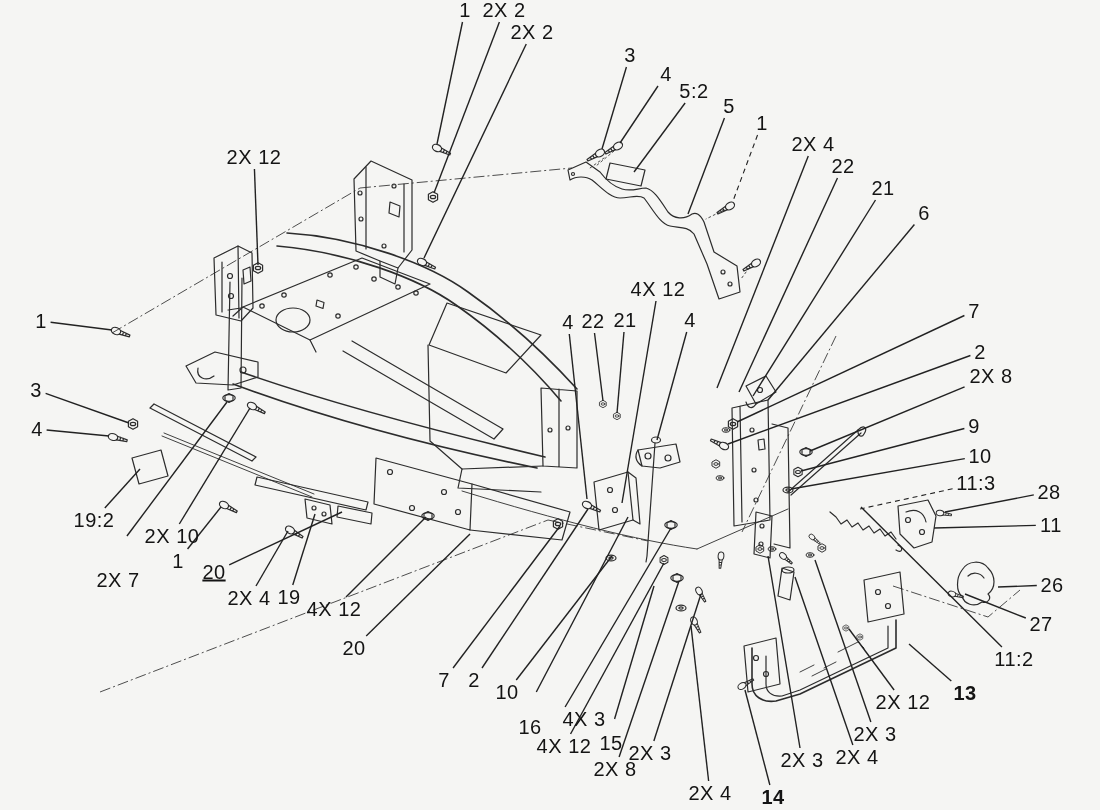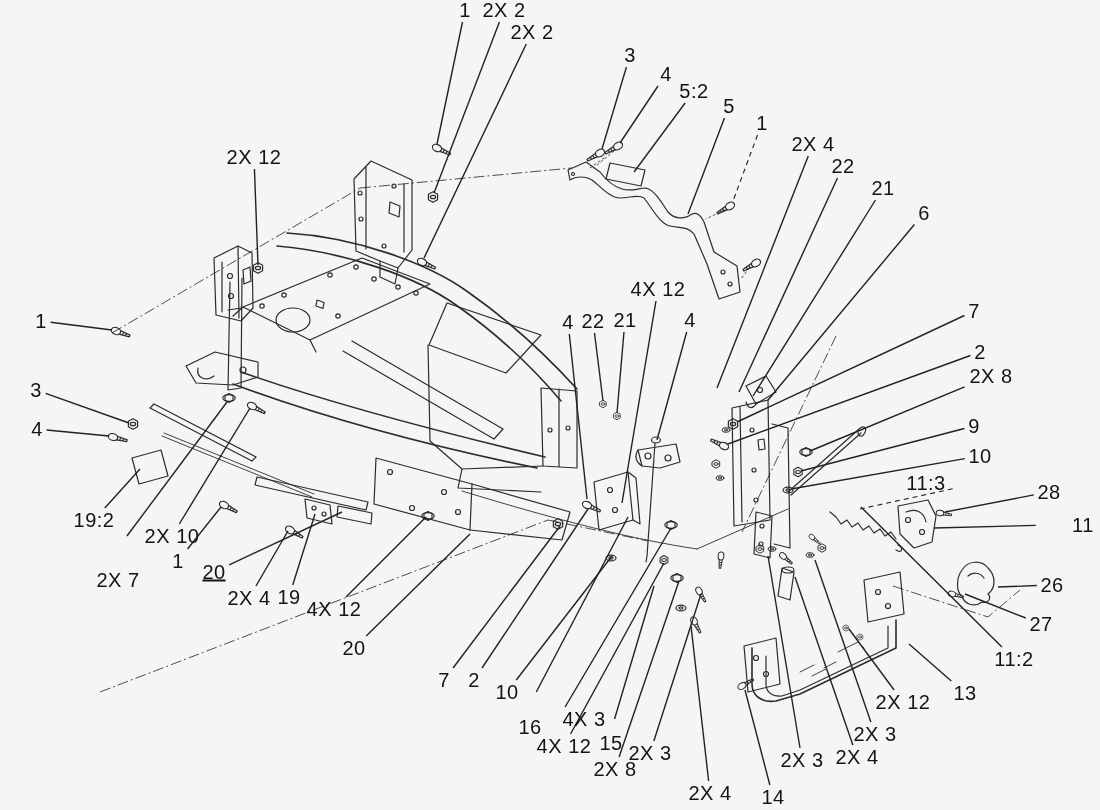--- a/index.html
+++ b/index.html
@@ -314,32 +314,32 @@
       <div class="callout" style="left: 762px; top: 123px;">1</div>
       <div class="callout" style="left: 813px; top: 144px;">2X 4</div>
       <div class="callout" style="left: 843px; top: 166px;">22</div>
       <div class="callout" style="left: 883px; top: 188px;">21</div>
       <div class="callout" style="left: 924px; top: 213px;">6</div>
       <div class="callout" style="left: 974px; top: 311px;">7</div>
       <div class="callout" style="left: 980px; top: 352px;">2</div>
       <div class="callout" style="left: 991px; top: 376px;">2X 8</div>
       <div class="callout" style="left: 974px; top: 426px;">9</div>
       <div class="callout" style="left: 980px; top: 456px;">10</div>
-      <div class="callout" style="left: 926px; top: 483px;">11:3</div>
+      <div class="callout" style="left: 976px; top: 483px;">11:3</div>
       <div class="callout" style="left: 1049px; top: 492px;">28</div>
-      <div class="callout" style="left: 1051px; top: 525px; margin-left: 32px;">11</div>
+      <div class="callout" style="left: 1051px; top: 525px;">11</div>
       <div class="callout" style="left: 1052px; top: 585px;">26</div>
       <div class="callout" style="left: 1041px; top: 624px;">27</div>
       <div class="callout" style="left: 1014px; top: 659px;">11:2</div>
-      <div class="callout" style="left: 965px; top: 693px;">13</div>
+      <div class="callout" style="left: 965px; top: 693px; font-weight: bold;">13</div>
       <div class="callout" style="left: 903px; top: 702px;">2X 12</div>
       <div class="callout" style="left: 875px; top: 734px;">2X 3</div>
       <div class="callout" style="left: 857px; top: 757px;">2X 4</div>
       <div class="callout" style="left: 802px; top: 760px;">2X 3</div>
-      <div class="callout" style="left: 773px; top: 797px;">14</div>
+      <div class="callout" style="left: 773px; top: 797px; font-weight: bold;">14</div>
       <div class="callout" style="left: 710px; top: 793px;">2X 4</div>
       <div class="callout" style="left: 650px; top: 753px;">2X 3</div>
       <div class="callout" style="left: 615px; top: 769px;">2X 8</div>
       <div class="callout" style="left: 611px; top: 731px; margin-top: 12px;">15</div>
       <div class="callout" style="left: 564px; top: 746px;">4X 12</div>
       <div class="callout" style="left: 584px; top: 719px;">4X 3</div>
       <div class="callout" style="left: 530px; top: 704px; margin-top: 23px;">16</div>
       <div class="callout" style="left: 507px; top: 692px;">10</div>
       <div class="callout" style="left: 474px; top: 680px;">2</div>
       <div class="callout" style="left: 444px; top: 680px;">7</div>

